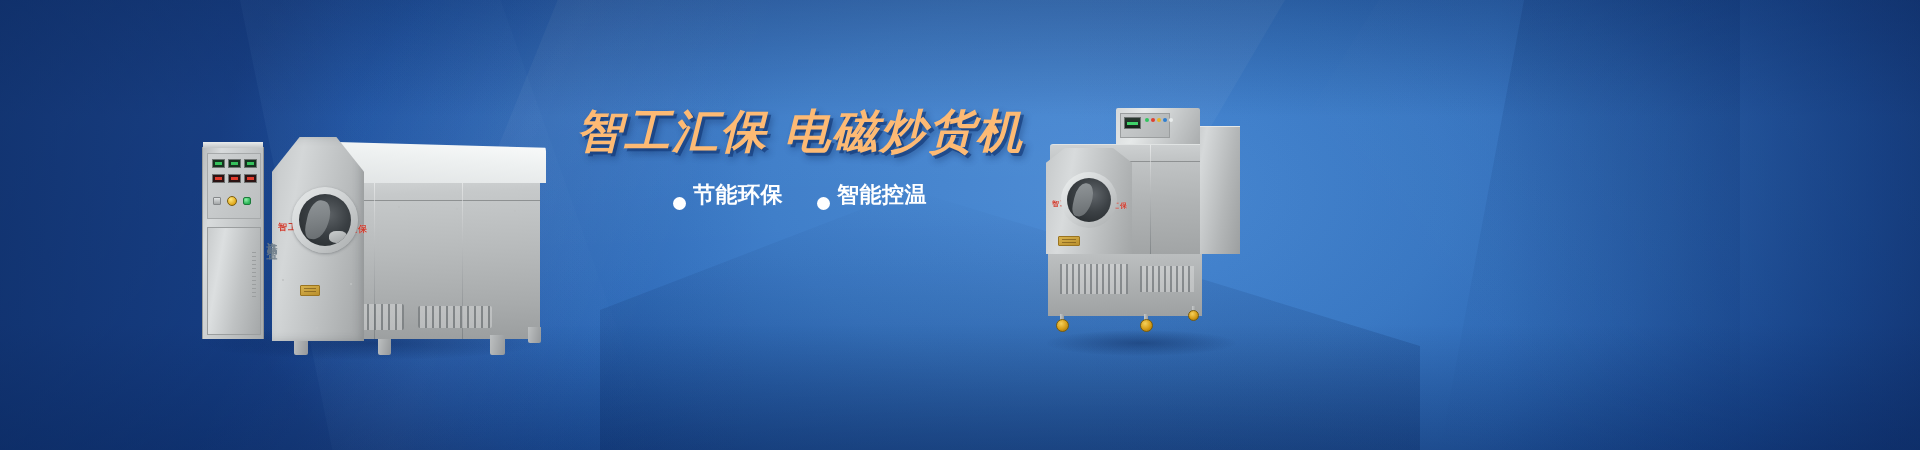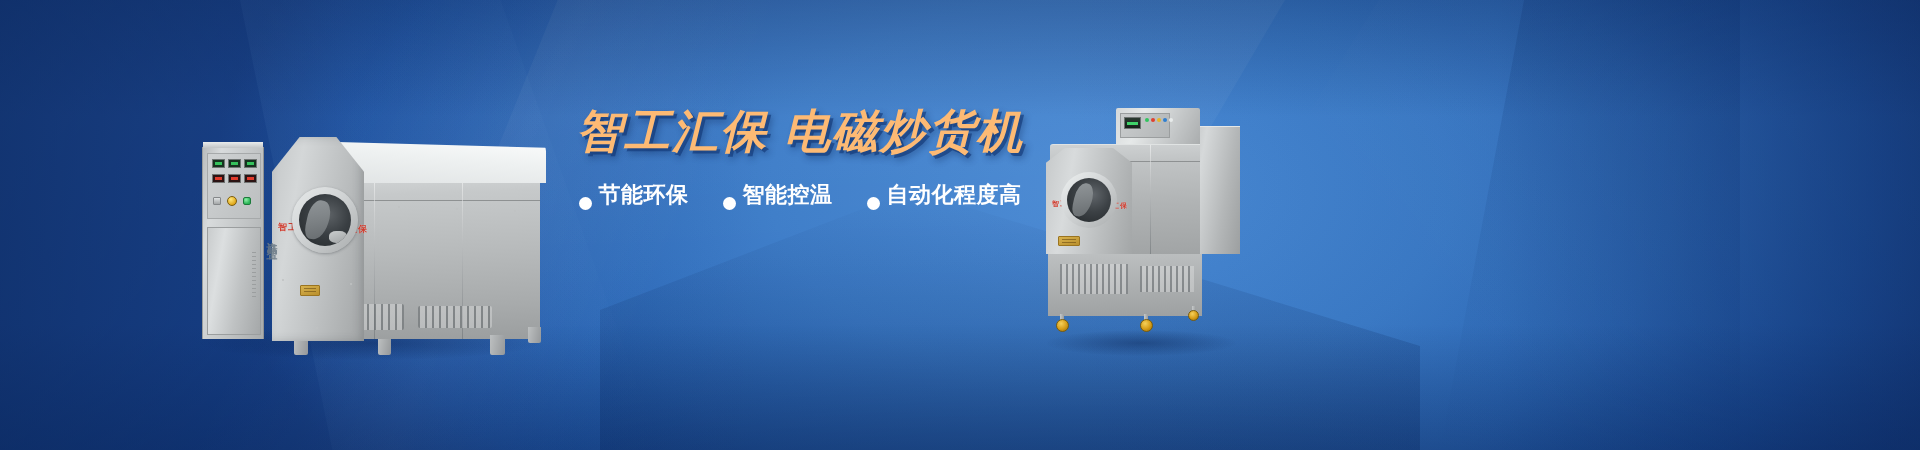--- a/index.html
+++ b/index.html
@@ -505,20 +505,16 @@
 
     <div class="features">
       <div class="feat">
         <span class="dot"></span>
         <span>节能环保</span>
       </div>
       <div class="feat">
         <span class="dot"></span>
         <span>智能控温</span>
       </div>
-      <div class="feat">
-        <span class="dot"></span>
-        <span>自动化程度高</span>
-      </div>
     </div>
   </div>
 
 </div>
 
 </body></html>

